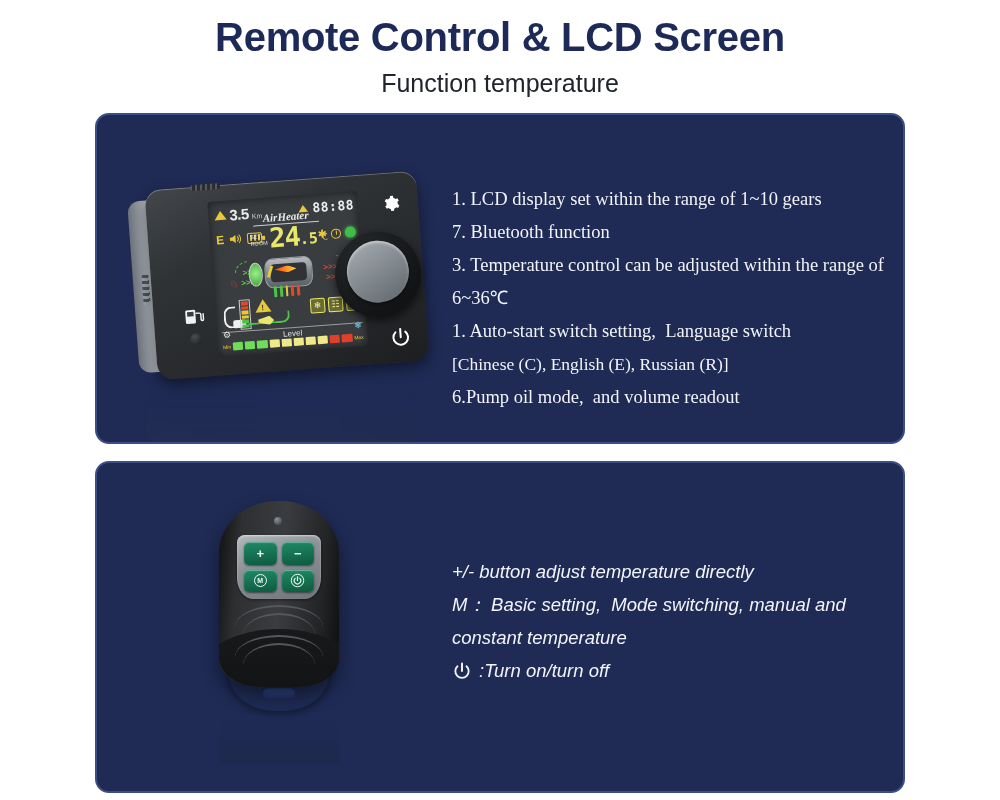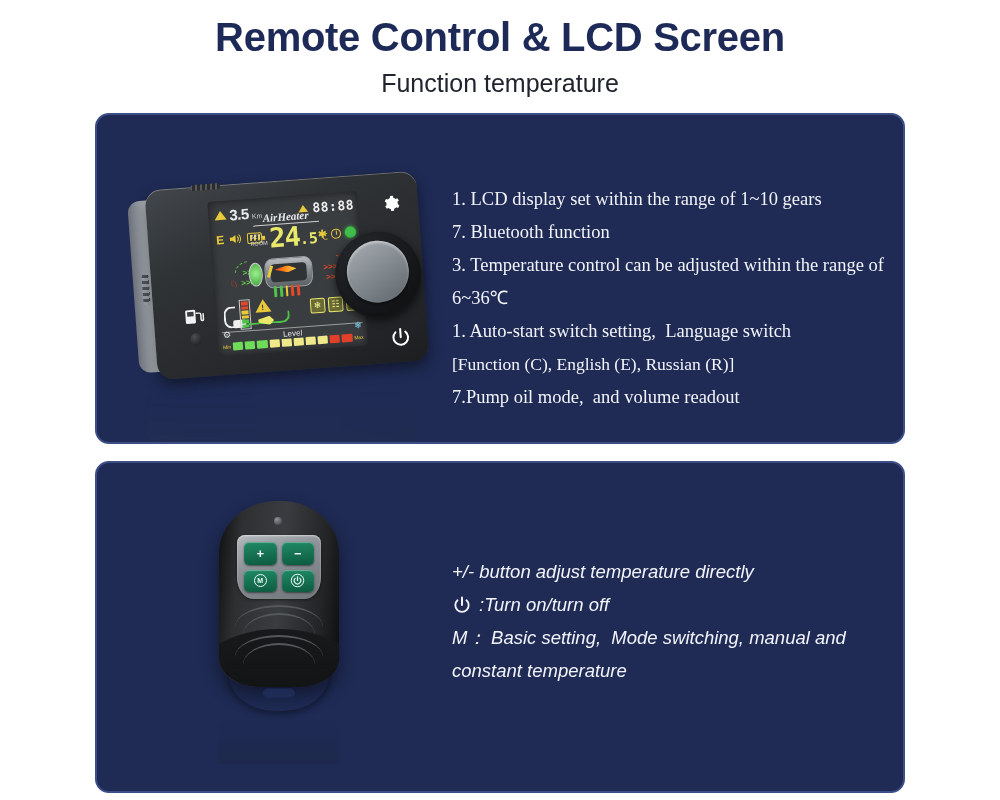--- a/index.html
+++ b/index.html
@@ -435,22 +435,22 @@
         <div style="position:absolute;left:18px;top:4px;width:272px;height:190px;background:linear-gradient(155deg,#43464a,#1c1e20);border-radius:16px;"></div>
         <div style="position:absolute;left:62px;top:16px;width:150px;height:155px;background:#3a3d40;border-radius:4px;"></div>
       </div>
     </div>
 
     <div class="feature-list" id="lcd-text">
       <div class="feature-line">1. LCD display set within the range of 1~10 gears</div>
       <div class="feature-line">7. Bluetooth function</div>
       <div class="feature-line">3. Temperature control can be adjusted within the range of 6~36℃</div>
       <div class="feature-line">1. Auto-start switch setting,  Language switch</div>
-      <div class="feature-line small">[Function (C), English (E), Russian (R)]</div>
-      <div class="feature-line">7.Pump oil mode,  and volume readout</div>
+      <div class="feature-line small">[Chinese (C), English (E), Russian (R)]</div>
+      <div class="feature-line">6.Pump oil mode,  and volume readout</div>
     </div>
   </div>
 
   <div class="panel" id="panel-remote">
 
     <div class="remote">
       <div class="remote-shell"></div>
       <div class="remote-led"></div>
 
       <div class="remote-keypad">
@@ -485,24 +485,24 @@
       </div>
     </div>
 
     <div class="reflect" style="left:116px; top:246px; width:132px; height:55px;">
       <div style="position:absolute;left:16px;top:36px;width:100px;height:42px;background:linear-gradient(180deg,#fdfdfd,#8e9398);border-radius:0 0 46px 46px / 0 0 36px 36px;"></div>
       <div style="position:absolute;left:6px;top:0px;width:120px;height:58px;background:#17191b;border-radius:0 0 40px 40px / 0 0 30px 30px;"></div>
     </div>
 
     <div class="feature-list" id="remote-text">
       <div class="feature-line">+/- button adjust temperature directly</div>
+      <div class="feature-line">M： Basic setting,  Mode switching, manual and constant temperature</div>
       <div class="feature-line pw-line">
         <svg class="pw-glyph" viewBox="0 0 24 24">
           <path d="M12 3v9" stroke="#f2f4fa" stroke-width="2.4" stroke-linecap="round" fill="none"></path>
           <path d="M6.6 6.3a8 8 0 1 0 10.8 0" stroke="#f2f4fa" stroke-width="2.2" stroke-linecap="round" fill="none"></path>
         </svg>
         <span>:Turn on/turn off</span>
       </div>
-      <div class="feature-line">M： Basic setting,  Mode switching, manual and constant temperature</div>
     </div>
   </div>
 
 </div>
 
 </body></html>

